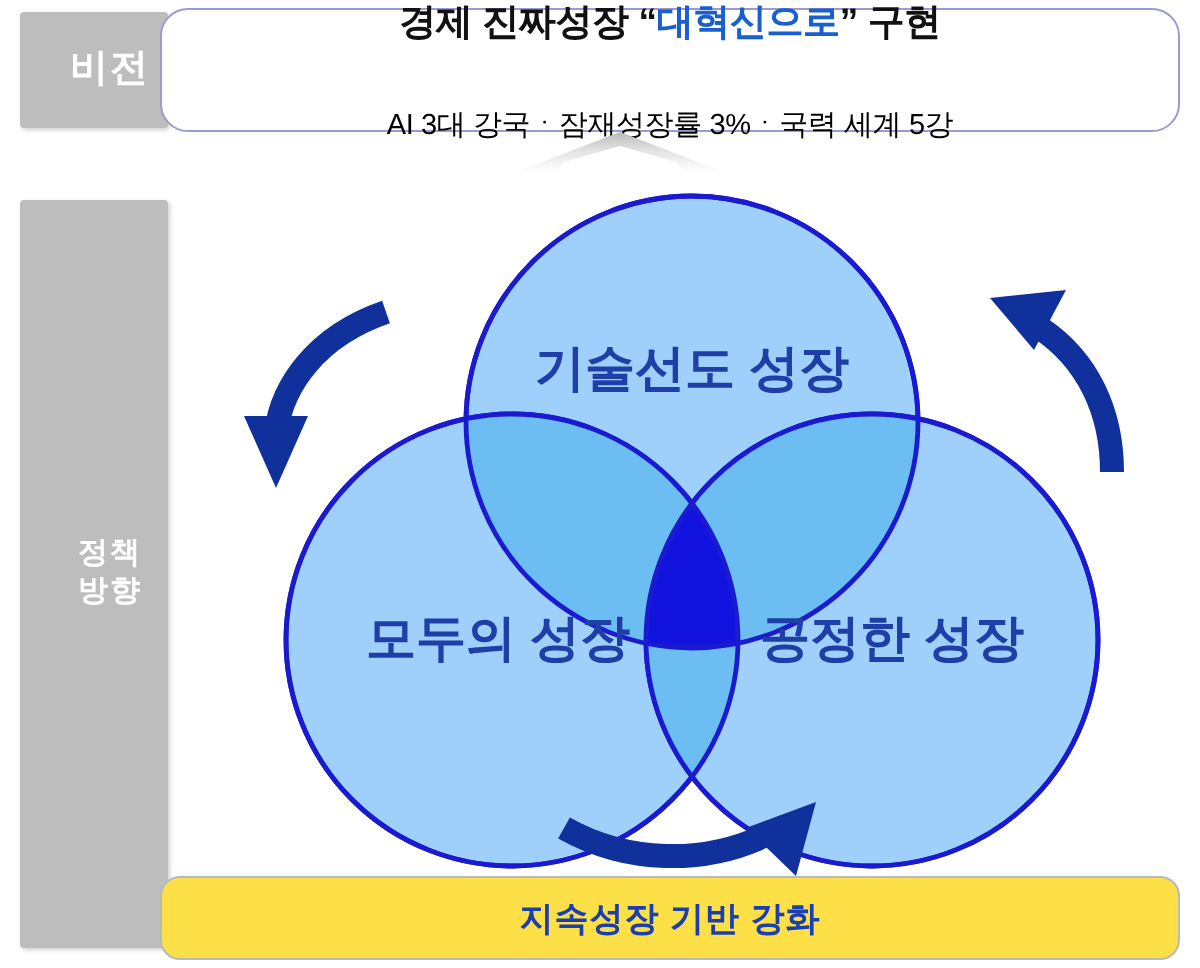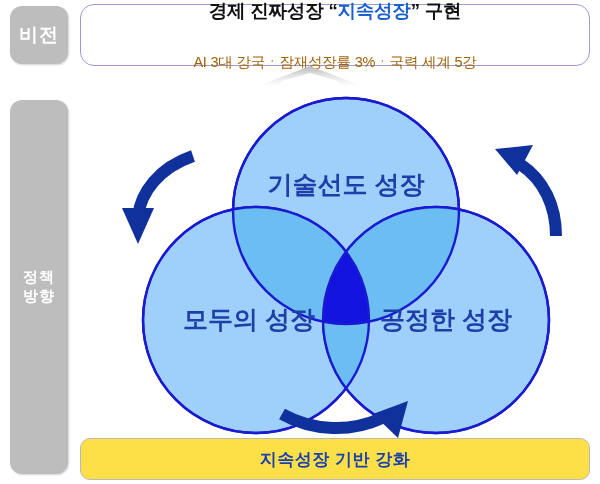--- a/index.html
+++ b/index.html
@@ -15,31 +15,32 @@
     width: 600px;
     height: 484px;
     background: #ffffff;
     overflow: hidden;
   }
 
   
   .side-label {
     position: absolute;
     background: #bdbdbd;
-    border-radius: 12px;
+    border-radius: 2px;
     color: #ffffff;
     font-weight: bold;
     display: flex;
     align-items: center;
     justify-content: center;
     text-align: center;
     letter-spacing: 1px;
     line-height: 1.25;
     box-shadow: 1px 1px 2px rgba(0,0,0,0.18);
     user-select: none;
+    padding-left: 16px;
   }
   #vision-label {
     left: 10px;
     top: 6px;
     width: 58px;
     height: 58px;
     font-size: 19px;
   }
   #policy-label {
     left: 10px;
@@ -72,21 +73,21 @@
     font-weight: bold;
     color: #111111;
     letter-spacing: -0.2px;
     white-space: nowrap;
   }
   #vision-title .hl {
     color: #1a5fd0;
   }
   #vision-subtitle {
     font-size: 14.5px;
-    color: #a16207;
+    color: #000000;
     letter-spacing: -0.2px;
     white-space: nowrap;
     margin-top: 27px;
   }
 
   
   #bottom-banner {
     position: absolute;
     left: 80px;
     top: 438px;
@@ -128,21 +129,21 @@
 <body>
 
 <div id="page">
 
   <div id="vision-label" class="side-label">비전</div>
 
   <div id="policy-label" class="side-label">정책
 방향</div>
 
   <div id="vision-box">
-    <div id="vision-title"><span>경제 진짜성장 “</span><span class="hl">지속성장</span><span>” 구현</span></div>
+    <div id="vision-title"><span>경제 진짜성장 “</span><span class="hl">대혁신으로</span><span>” 구현</span></div>
     <div id="vision-subtitle">AI  3대 강국ㆍ잠재성장률  3%ㆍ국력 세계 5강</div>
   </div>
 
   <svg id="gray-arrow" style="position:absolute;left:250px;top:64px;width:120px;height:26px;" viewBox="0 0 120 26">
     <defs>
       <linearGradient id="grayFade" x1="0" y1="1" x2="0" y2="0">
         <stop offset="0%" stop-color="#ffffff"></stop>
         <stop offset="55%" stop-color="#e2e2e2"></stop>
         <stop offset="100%" stop-color="#b9b9b9"></stop>
       </linearGradient>

